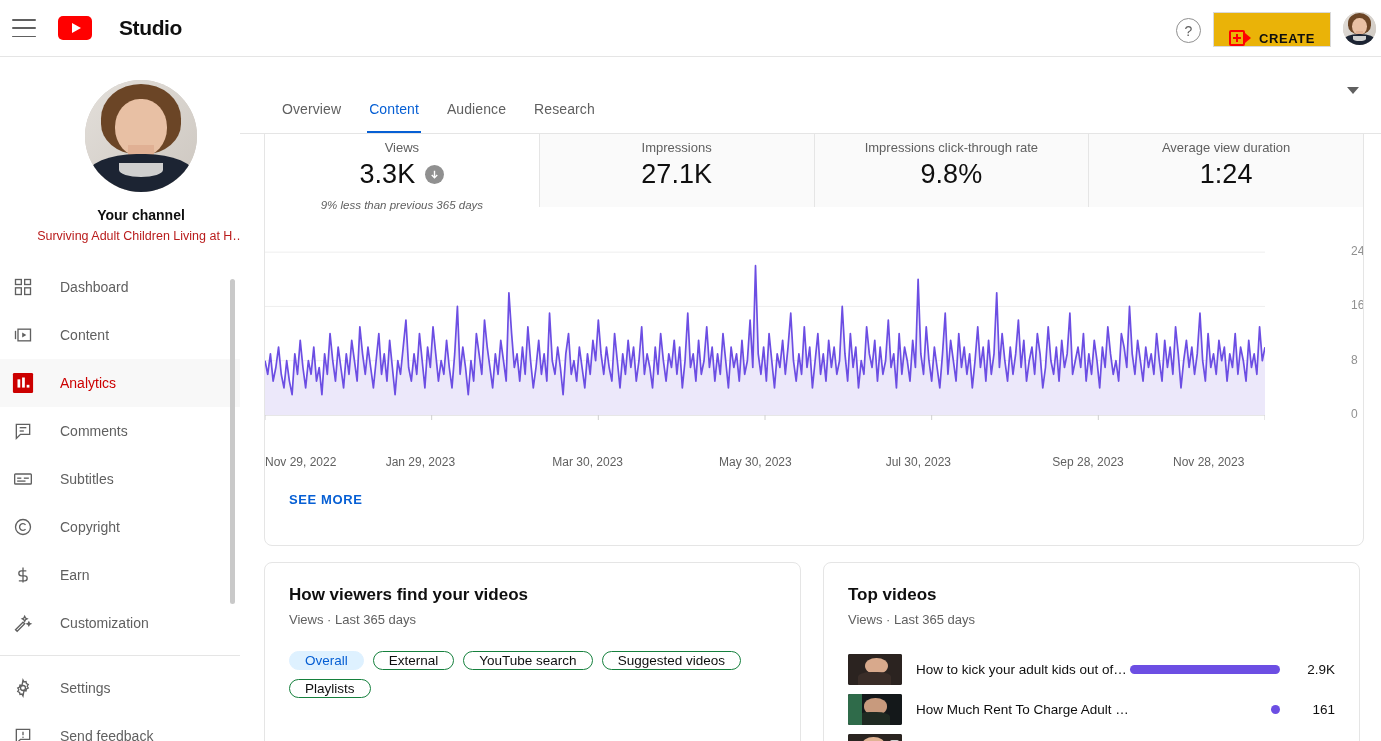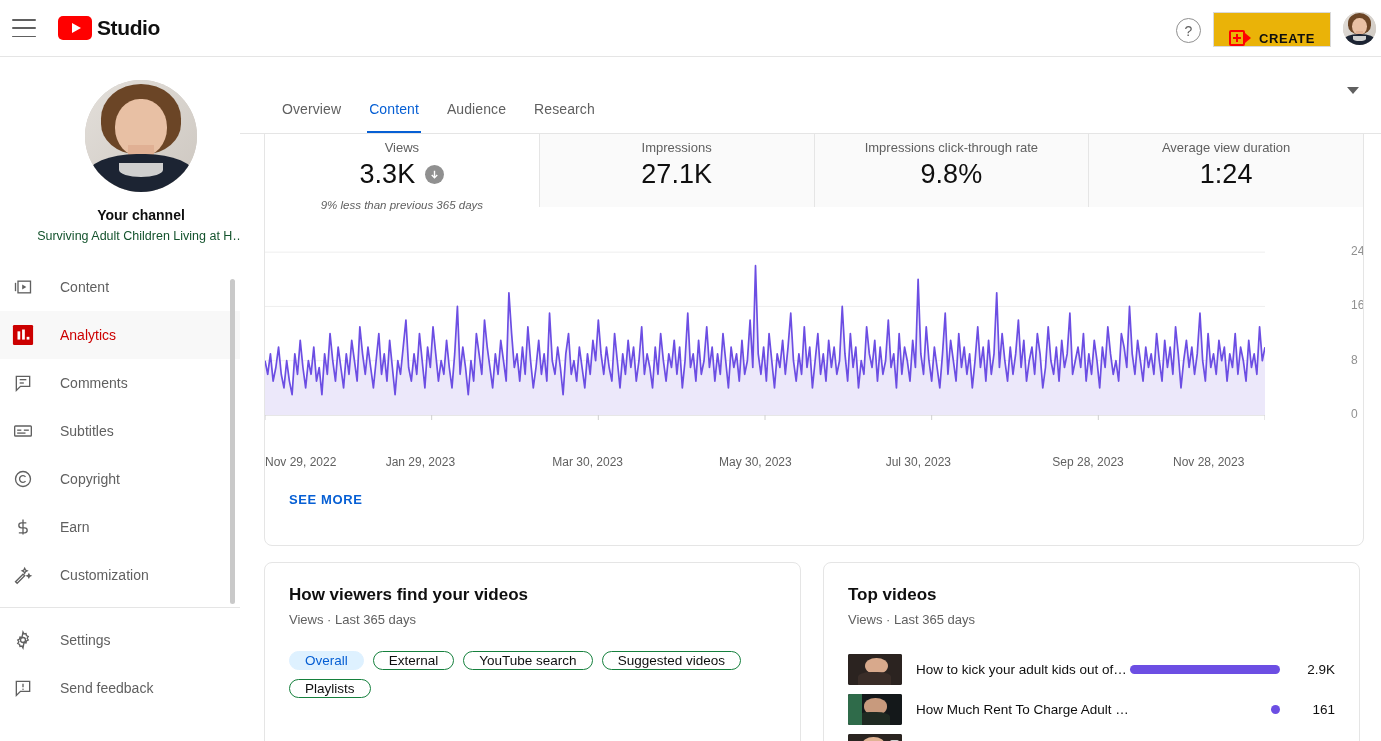--- a/index.html
+++ b/index.html
@@ -18,21 +18,21 @@
     background: #fff;
     border-bottom: 1px solid #e5e5e5;
     display: flex; align-items: center;
   }
   .hamburger {
     width: 24px; height: 18px; margin-left: 12px;
     display: flex; flex-direction: column; justify-content: space-between;
     cursor: pointer;
   }
   .hamburger span { display: block; height: 1.5px; background: #606060; border-radius: 1px; }
-  .brand { display: flex; align-items: center; margin-left: 22px; cursor: pointer; }
+  .brand { display: flex; align-items: center; margin-left: 22px; cursor: pointer; gap: 22px; }
   .yt-logo {
     width: 34px; height: 24px; background: #ff0000; border-radius: 5px;
     display: flex; align-items: center; justify-content: center;
   }
   .yt-logo .tri {
     width: 0; height: 0;
     border-left: 9px solid #fff;
     border-top: 5.5px solid transparent;
     border-bottom: 5.5px solid transparent;
     margin-left: 2px;
@@ -122,21 +122,21 @@
     background: #fff; border-right: 3px solid #ef4444;
     overflow: hidden;
   }
   .channel-block { padding-top: 23px; text-align: center; }
   .channel-avatar {
     width: 112px; height: 112px; border-radius: 50%;
     margin: 0 auto; overflow: hidden;
   }
   .channel-title { font-size: 14px; font-weight: 600; color: #0f0f0f; margin-top: 15px; }
   .channel-sub {
-    font-size: 12.5px; color: #14532d; margin-top: 6px;
+    font-size: 12.5px; color: #b91c1c; margin-top: 6px;
     white-space: nowrap; overflow: hidden; padding: 0 0;
   }
   .navlist { margin-top: 20px; }
   .navitem {
     display: flex; align-items: center; height: 48px;
     padding-left: 11px; cursor: pointer; position: relative;
   }
   .navitem.active { background: #f8f8f8; }
   .navitem .nav-ic {
     width: 24px; height: 24px; margin-left: 0;
@@ -310,20 +310,31 @@
         <div class="neck"></div>
           <div class="body"></div>
           <div class="necklace"></div>
         </div>
     </div>
     <div class="channel-title">Your channel</div>
     <div class="channel-sub">Surviving Adult Children Living at H…</div>
   </div>
 
   <div class="navlist">
+    <div class="navitem">
+      <span class="nav-ic">
+        <svg width="20" height="20" viewBox="0 0 24 24" fill="none" stroke="#606060" stroke-width="1.6">
+          <rect x="3" y="3" width="7" height="6"></rect>
+            <rect x="14" y="3" width="7" height="6"></rect>
+          <rect x="3" y="13" width="7" height="8"></rect>
+            <rect x="14" y="13" width="7" height="8"></rect>
+        </svg>
+        </span>
+      <span class="nav-label">Dashboard</span>
+    </div>
 
     <div class="navitem">
       <span class="nav-ic">
         <svg width="20" height="20" viewBox="0 0 24 24" fill="none" stroke="#606060" stroke-width="1.6">
           <rect x="6" y="5" width="15" height="14"></rect>
             <polygon points="11,9 16,12 11,15" fill="#606060" stroke="none"></polygon>
           <line x1="3" y1="7" x2="3" y2="17"></line>
         </svg>
         </span>
       <span class="nav-label">Content</span>

